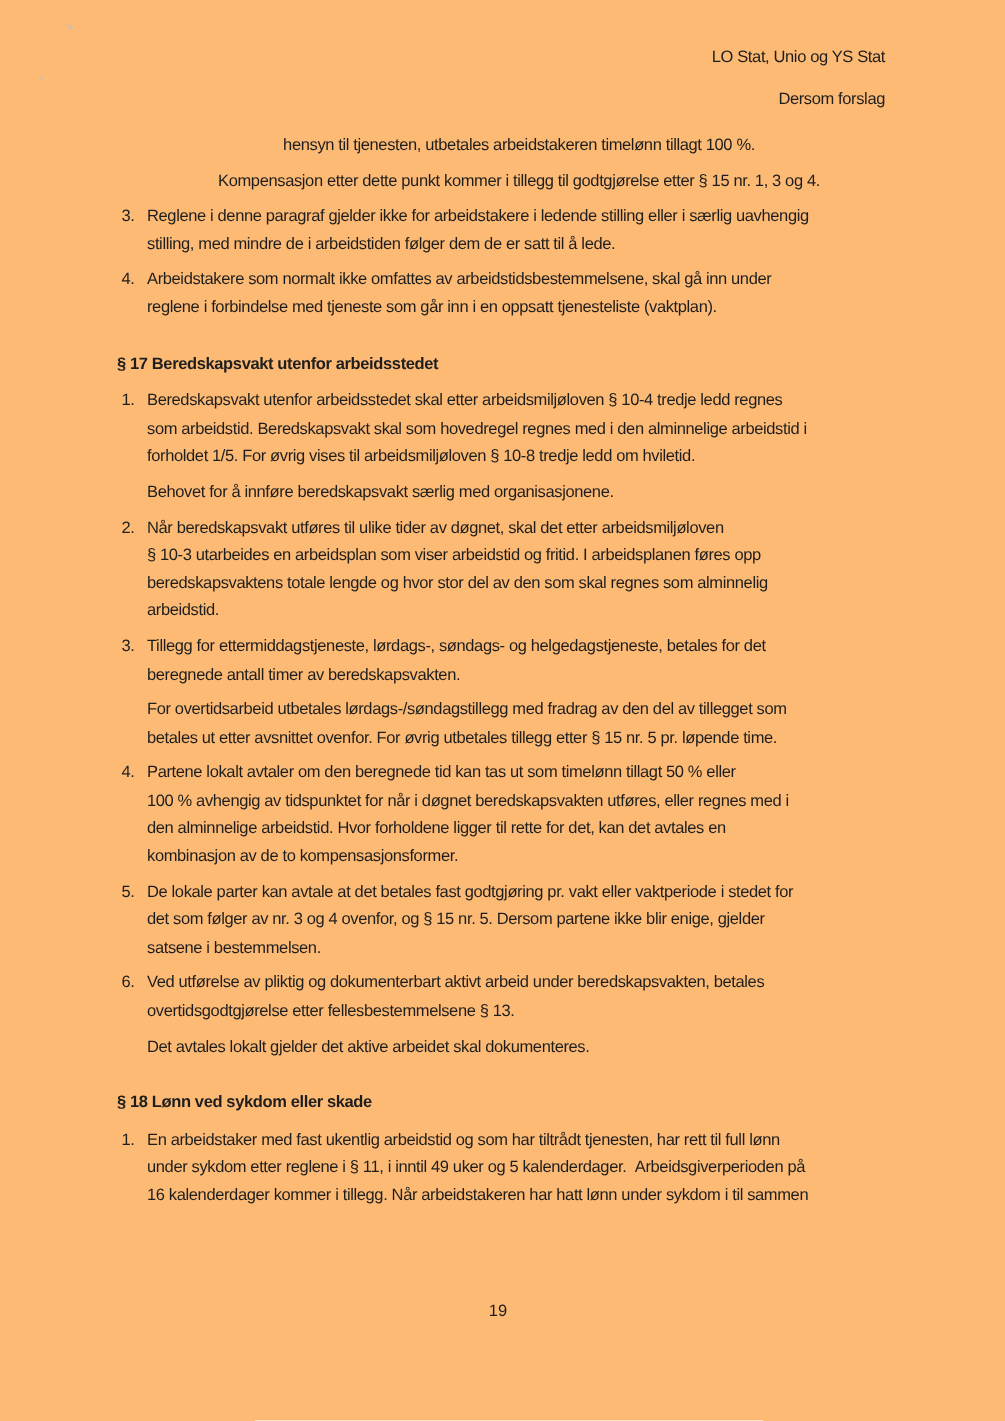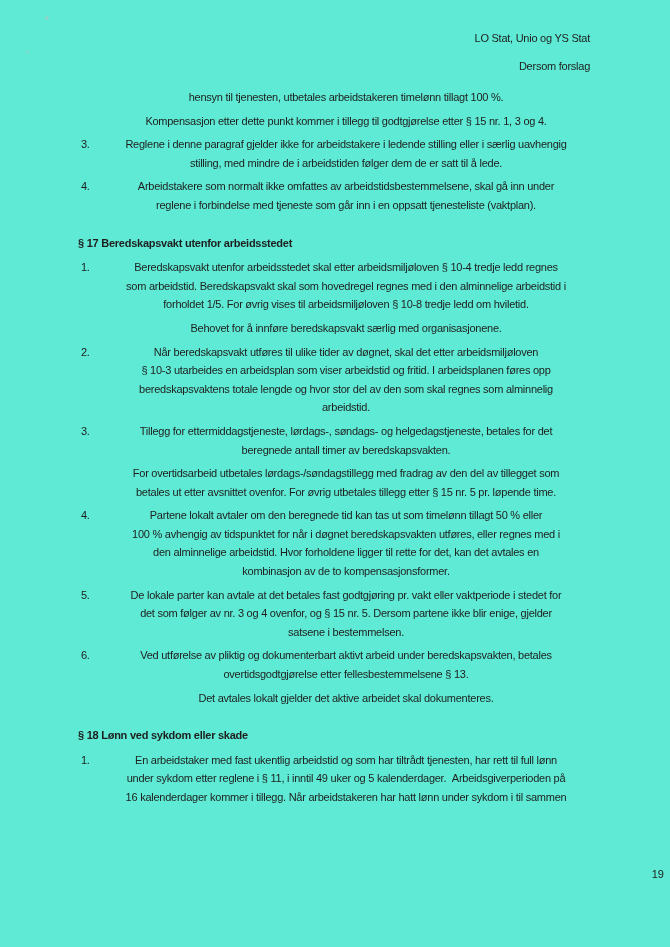--- a/index.html
+++ b/index.html
@@ -1,20 +1,20 @@
 <!DOCTYPE html>
 <html lang="no"><head>
 <meta charset="utf-8">
 <style>
   html, body { margin: 0; padding: 0; background: #ffffff; }
   .page {
     position: relative;
     width: 670px;
     height: 947px;
-    background: #5eead4;
+    background: #fdba74;
     color: #1e1e1e;
     font-family: "Liberation Sans", "DejaVu Sans", sans-serif;
     font-size: 11px;
     letter-spacing: -0.25px;
     overflow: hidden;
   }
   .speck { position: absolute; background: #bfbfbf; border-radius: 1px; }
   .speck.s1 { left: 45px; top: 17px; width: 4px; height: 2px; transform: rotate(35deg); opacity: .7; }
   .speck.s2 { left: 26px; top: 51px; width: 3px; height: 2px; opacity: .5; }
 
@@ -40,34 +40,34 @@
   }
   .indent { margin-left: 20px; text-align: center; }
   .item { display: flex; }
   .item .num {
     flex: 0 0 20px;
     width: 20px;
     box-sizing: border-box;
     padding-left: 3px;
     line-height: 18.6px;
   }
-  .item .ibody { flex: 1; min-width: 0; text-align: center; }
+  .item .ibody { flex: 1; min-width: 0; }
   .heading {
     font-size: 11px;
     font-weight: 700;
     letter-spacing: -0.25px;
     line-height: 18.6px;
     margin: 14px 0 6px 0;
   }
   .pagenum {
     position: absolute;
     left: 0;
     top: 868px;
     width: 664px;
-    text-align: right;
+    text-align: center;
     letter-spacing: 0;
   }
 </style>
 </head>
 <body>
 
 <div class="page">
 
   <div class="speck s1"></div>
   <div class="speck s2"></div>

